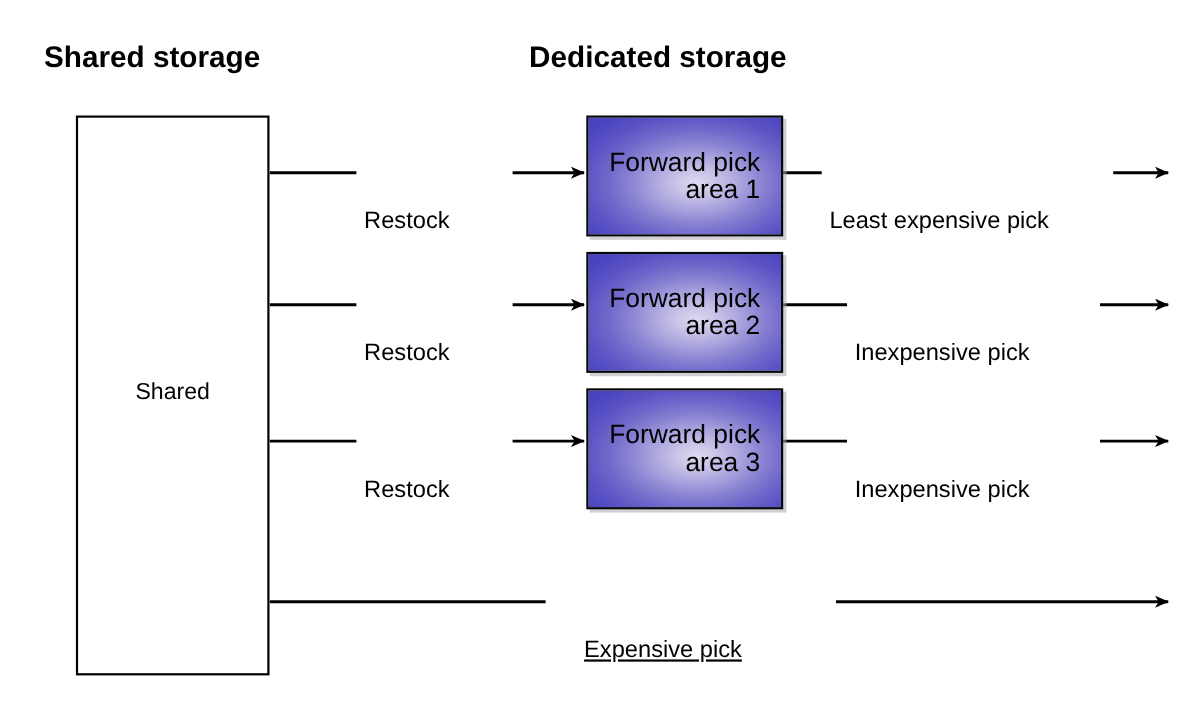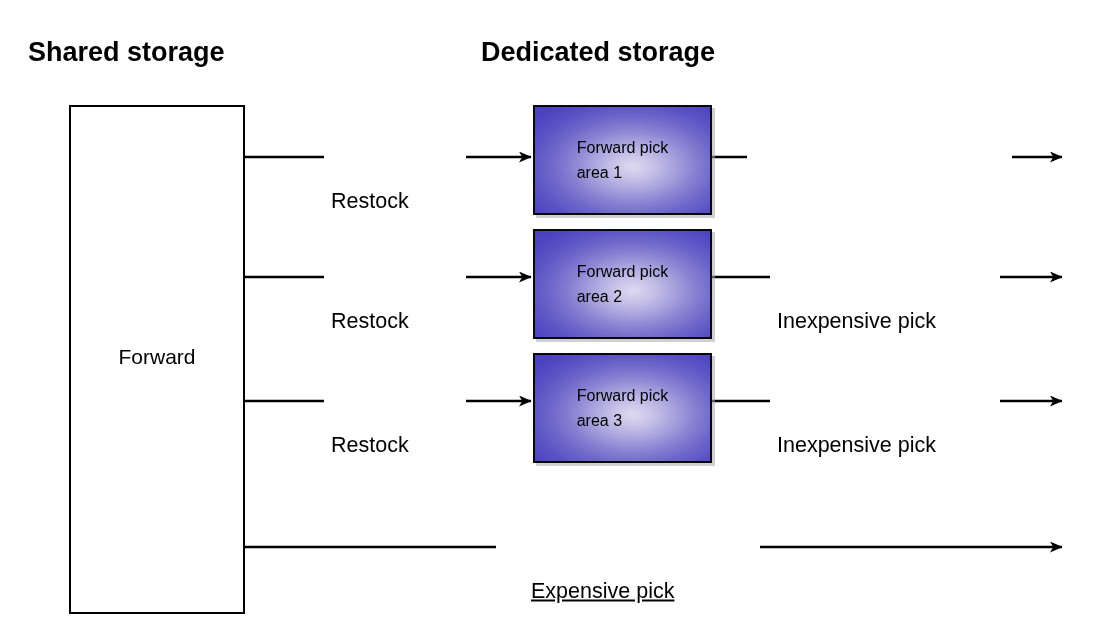--- a/index.html
+++ b/index.html
@@ -28,21 +28,21 @@
 
   
   .heading {
     position: absolute;
     font-size: 27px;
     font-weight: bold;
     color: #000000;
     white-space: nowrap;
     letter-spacing: 0px;
   }
-  #heading-shared { left: 28px;  top: 37px; }
+  #heading-shared { left: 40px;  top: 37px; }
   #heading-dedicated { left: 481px; top: 37px; }
 
   
   #reserve-box {
     position: absolute;
     left: 69px;
     top: 105px;
     width: 176px;
     height: 509px;
     box-sizing: border-box;
@@ -80,24 +80,24 @@
         #443cbe 100%);
     box-shadow: 3px 3px 0 0 rgba(170,170,175,0.55);
     display: flex;
     align-items: center;
     justify-content: center;
   }
   #fp-box-1 { top: 105px; }
   #fp-box-2 { top: 229px; }
   #fp-box-3 { top: 353px; }
   .fp-label {
-    font-size: 16px;
+    font-size: 24px;
     line-height: 25px;
     color: #000000;
-    text-align: left;
+    text-align: right;
     white-space: pre-line;
     user-select: none;
   }
 
   
   .edge-label {
     position: absolute;
     font-size: 21.5px;
     color: #000000;
     white-space: nowrap;
@@ -144,36 +144,37 @@
     <line x1="1000" y1="401" x2="1062" y2="401" stroke="#000000" stroke-width="2.6" marker-end="url(#arrowhead)"></line>
 
     <line x1="245" y1="547" x2="496" y2="547" stroke="#000000" stroke-width="2.6"></line>
     <line x1="760" y1="547" x2="1062" y2="547" stroke="#000000" stroke-width="2.6" marker-end="url(#arrowhead)"></line>
   </svg>
 
   <div class="heading" id="heading-shared">Shared storage</div>
   <div class="heading" id="heading-dedicated">Dedicated storage</div>
 
   <div id="reserve-box"></div>
-  <div id="reserve-label">Forward</div>
+  <div id="reserve-label">Shared</div>
 
   <div class="fp-box" id="fp-box-1">
     <span class="fp-label">Forward pick
 area 1</span>
   </div>
   <div class="fp-box" id="fp-box-2">
     <span class="fp-label">Forward pick
 area 2</span>
   </div>
   <div class="fp-box" id="fp-box-3">
     <span class="fp-label">Forward pick
 area 3</span>
   </div>
 
   <div class="edge-label restock-1">Restock</div>
   <div class="edge-label restock-2">Restock</div>
   <div class="edge-label restock-3">Restock</div>
 
+  <div class="edge-label pick-1">Least expensive pick</div>
   <div class="edge-label pick-2">Inexpensive pick</div>
   <div class="edge-label pick-3">Inexpensive pick</div>
   <div class="edge-label pick-4">Expensive pick</div>
 
 </div>
 
 </body></html>

